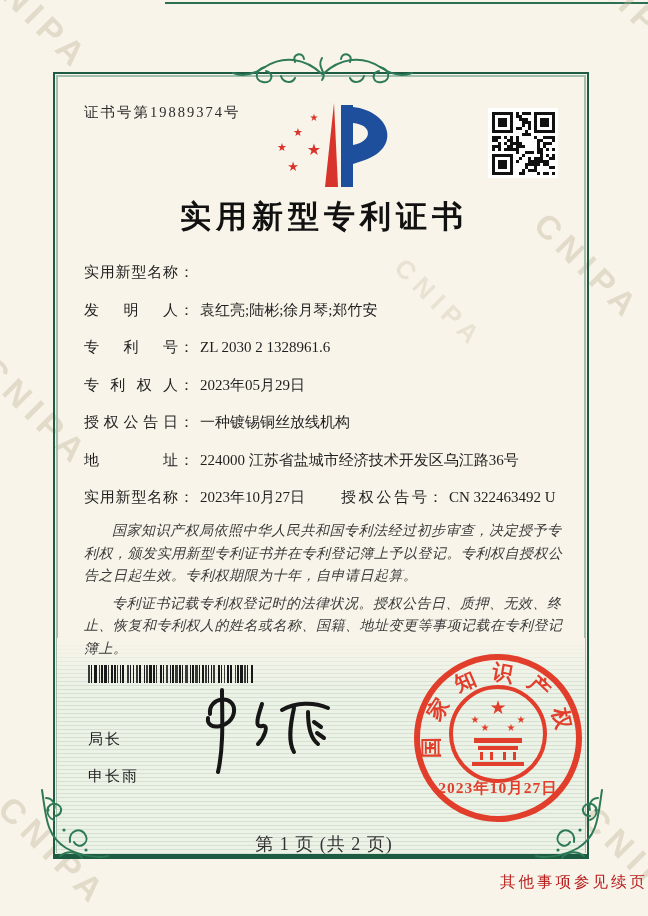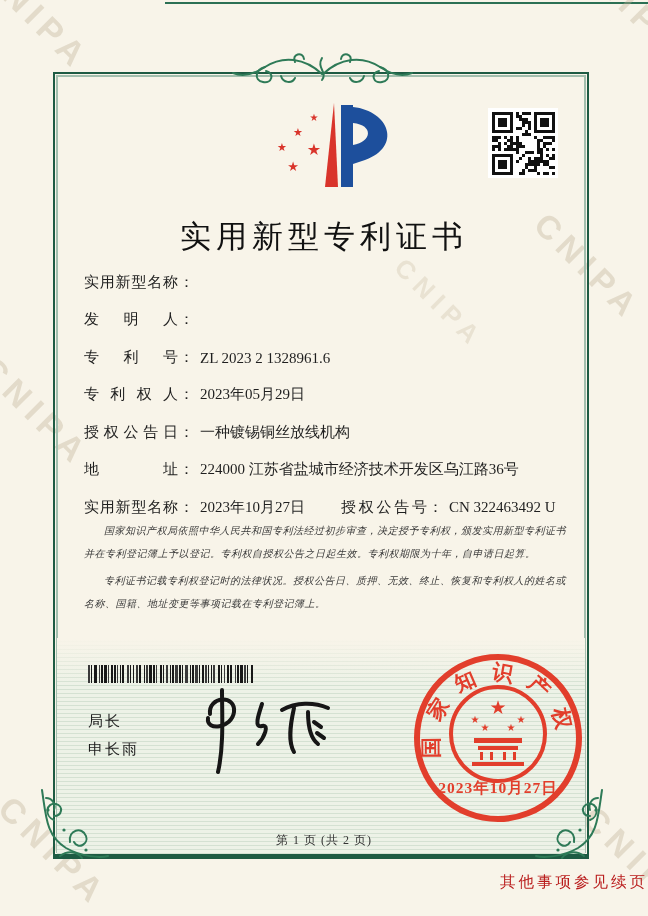--- a/index.html
+++ b/index.html
@@ -35,44 +35,44 @@
   .corner{position:absolute;z-index:2;}
   .corner-l{left:36px;top:786px;}
   .corner-r{left:533px;top:786px;transform:scaleX(-1);}
 
   .cert-no{position:absolute;left:84px;top:103px;font-size:14.5px;letter-spacing:2px;color:#2b2b2b;z-index:2;}
 
   .logo{position:absolute;left:262px;top:95px;z-index:2;}
   .qr{position:absolute;left:488px;top:108px;width:70px;height:70px;background:#fff;z-index:2;
       display:flex;align-items:center;justify-content:center;}
 
-  .title{position:absolute;left:0;right:0;top:196px;text-align:center;font-size:31px;font-weight:normal;
-         letter-spacing:5px;color:#111;z-index:2;margin-top:20px;}
+  .title{position:absolute;left:0;right:0;top:196px;text-align:center;font-size:31px;font-weight:bold;
+         letter-spacing:5px;color:#111;z-index:2;}
 
   .fields{position:absolute;left:84px;top:254px;width:484px;z-index:2;font-size:15px;color:#1f1f1f;}
-  .frow{display:flex;align-items:flex-end;height:37.5px;font-family:Liberation Serif, serif;}
+  .frow{display:flex;align-items:center;height:37.5px;font-family:Liberation Serif, serif;}
   .flabel{display:inline-block;width:94px;text-align:justify;text-align-last:justify;}
   .flabel2{display:inline-block;width:86px;text-align:justify;text-align-last:justify;}
   .fcolon{margin:0 6px 0 1px;}
   .fvalue{white-space:nowrap;}
   .fgroup2{display:flex;align-items:baseline;margin-left:36px;}
 
-  .body-text{position:absolute;left:84px;top:520px;width:482px;z-index:2;font-size:10px;line-height:22.5px;
+  .body-text{position:absolute;left:84px;top:520px;width:482px;z-index:2;font-size:14px;line-height:22.5px;
              font-style:italic;letter-spacing:0.5px;color:#3a3a3a;}
   .body-text p{margin:0 0 5px 0;text-indent:2em;}
 
   .barcode{position:absolute;left:88px;top:665px;z-index:2;}
 
   .director{position:absolute;left:88px;top:712px;z-index:2;font-size:15px;color:#1c1c1c;}
-  .director div{margin-bottom:9px;letter-spacing:2px;}
+  .director div{margin-bottom:9px;letter-spacing:2px;margin-top:18px;}
   .signature{position:absolute;left:180px;top:680px;z-index:2;}
 
   .seal{position:absolute;left:410px;top:650px;z-index:3;opacity:0.95;}
 
-  .page-number{position:absolute;left:0;right:0;top:832px;text-align:center;font-size:12px;color:#333;z-index:2;letter-spacing:1px;}
+  .page-number{position:absolute;left:0;right:0;top:832px;text-align:center;font-size:18px;color:#333;z-index:2;letter-spacing:1px;}
   .continuation{position:absolute;left:0;right:0;top:872px;text-align:right;font-size:15.5px;
                 color:#b91c1c;z-index:2;letter-spacing:3px;}
 </style>
 </head>
 <body>
 
 <div class="page">
 
   <div class="topline"></div>
 
@@ -130,20 +130,21 @@
       <path d="M10,12 c6,0 10,6 8,12"></path>
       <path d="M24,70 c8,-6 18,-4 22,2"></path>
     </g>
     <g fill="#2e7a57">
       <circle cx="12" cy="24" r="1.6"></circle>
         <circle cx="28" cy="44" r="1.6"></circle>
         <circle cx="50" cy="64" r="1.6"></circle>
     </g>
   </svg>
 
+  <div class="cert-no">证书号第19889374号</div>
 
   <svg class="logo" width="145" height="100" viewBox="0 0 145 100">
     <polygon points="72,8 63,92 76,92" fill="#d9342b"></polygon>
     <rect x="79" y="10" width="12" height="82" fill="#1d4f9c"></rect>
     <path d="M91,12 C128,16 140,52 103,65 L91,69 L91,50 C110,47 112,30 91,28 Z" fill="#1d4f9c"></path>
     <text x="52" y="26" font-size="10" fill="#d9342b" text-anchor="middle">★</text>
     <text x="36" y="41" font-size="11" fill="#d9342b" text-anchor="middle">★</text>
     <text x="20" y="56" font-size="11" fill="#d9342b" text-anchor="middle">★</text>
     <text x="31" y="76" font-size="13" fill="#d9342b" text-anchor="middle">★</text>
     <text x="52" y="60" font-size="16" fill="#d9342b" text-anchor="middle">★</text>
@@ -289,25 +290,26 @@
   <div class="title">实用新型专利证书</div>
 
   <div class="fields">
     <div class="frow">
       <span class="flabel">实用新型名称</span>
         <span class="fcolon">：</span>
     </div>
     <div class="frow">
       <span class="flabel">发明人</span>
         <span class="fcolon">：</span>
+        <span class="fvalue">袁红亮;陆彬;徐月琴;郑竹安</span>
     </div>
     <div class="frow">
       <span class="flabel">专利号</span>
         <span class="fcolon">：</span>
-        <span class="fvalue">ZL 2023 2 1328961.6</span>
+        <span class="fvalue">ZL 2030 2 1328961.6</span>
     </div>
     <div class="frow">
       <span class="flabel">专利权人</span>
         <span class="fcolon">：</span>
         <span class="fvalue">2023年05月29日</span>
     </div>
     <div class="frow">
       <span class="flabel">授权公告日</span>
         <span class="fcolon">：</span>
         <span class="fvalue">一种镀锡铜丝放线机构</span>

